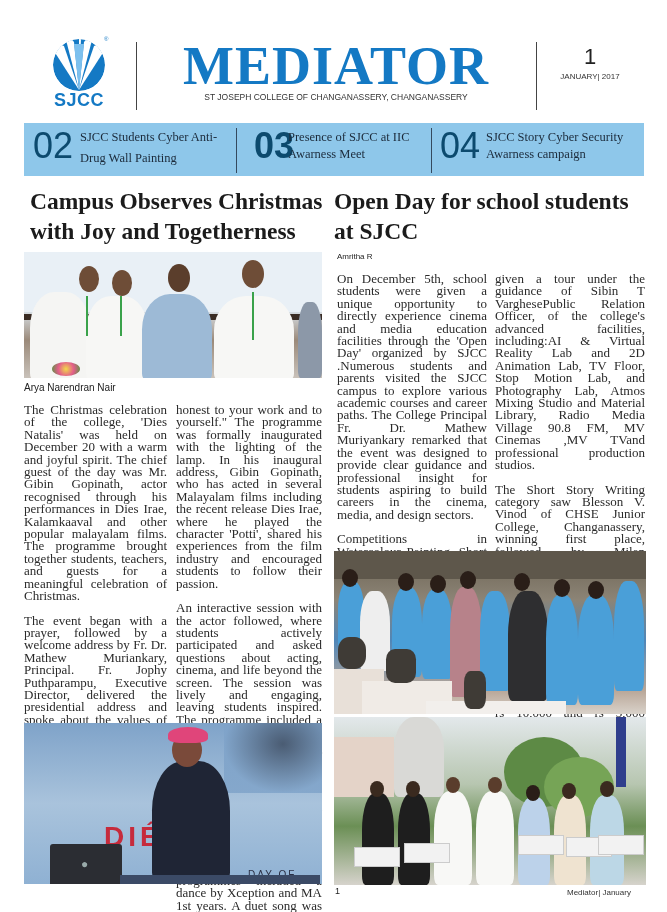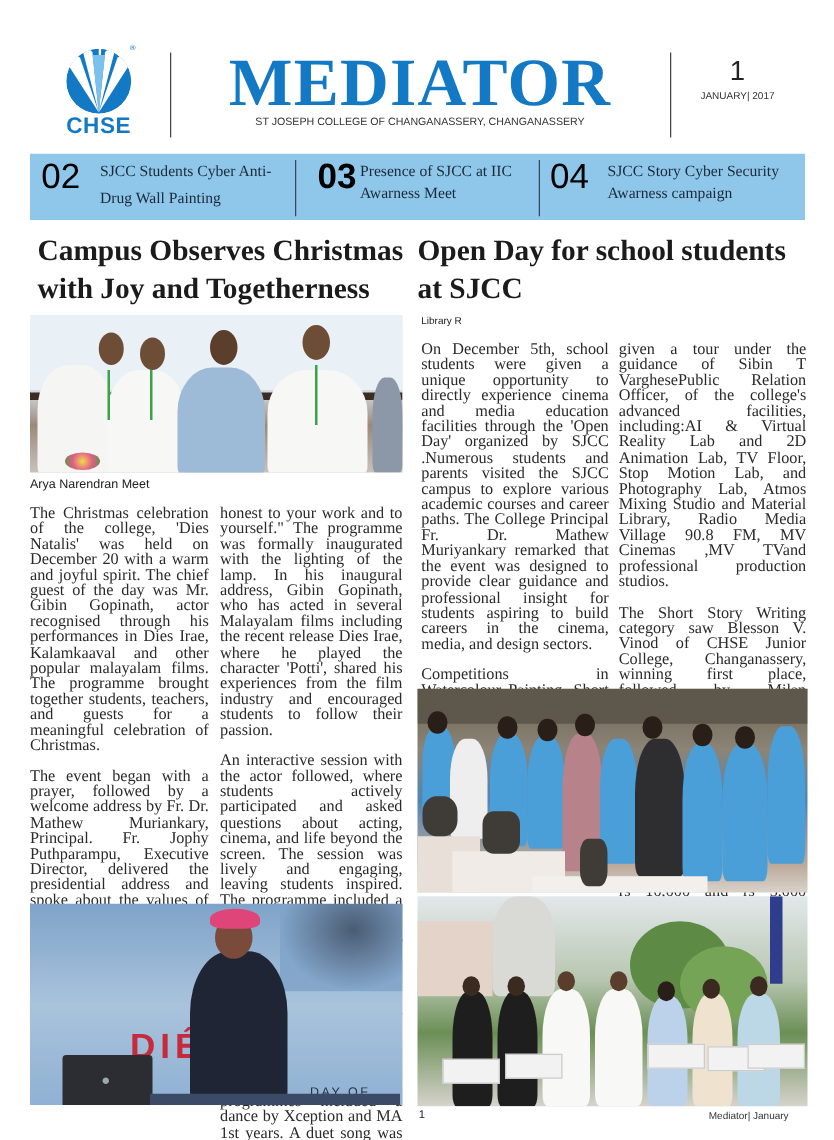--- a/index.html
+++ b/index.html
@@ -16,21 +16,21 @@
   .vline.l { left: 136px; top: 42px; height: 68px; }
   .vline.r { left: 536px; top: 42px; height: 68px; }
   .title { position: absolute; left: 140px; top: 38px; width: 392px; text-align: center; font-family: "Liberation Serif", serif; font-weight: bold; font-size: 54px; line-height: 56px; color: #1479c4; letter-spacing: 1px; }
   .subtitle { position: absolute; left: 140px; top: 92px; width: 392px; text-align: center; font-family: "Liberation Sans", sans-serif; font-size: 8.5px; color: #333; }
   .issue-num { position: absolute; left: 560px; top: 44px; width: 60px; text-align: center; font-family: "Liberation Sans", sans-serif; font-size: 22px; color: #222; }
   .issue-date { position: absolute; left: 548px; top: 72px; width: 84px; text-align: center; font-family: "Liberation Sans", sans-serif; font-size: 8px; color: #333; }
 
   
   .band { position: absolute; left: 24px; top: 123px; width: 620px; height: 53px; background: #8ec7ea; }
   .teaser { position: absolute; top: 0; height: 53px; }
-  .teaser .num { position: absolute; top: 2px; font-family: "Liberation Sans", sans-serif; font-size: 28px; color: #000000; font-weight: normal; }
+  .teaser .num { position: absolute; top: 2px; font-family: "Liberation Sans", sans-serif; font-size: 36px; color: #0c4a6e; font-weight: normal; }
   .teaser .txt { position: absolute; font-family: "Liberation Serif", serif; font-size: 12.5px; line-height: 21px; color: #1b2a3a; }
   .t1 { left: 0; width: 208px; }
   .t1 .num { left: 9px; }
   .t1 .txt { left: 56px; top: 4px; width: 150px; }
   .t2 { left: 212px; width: 196px; }
   .t2 .num { left: 18px; font-weight: bold; }
   .t2 .txt { left: 52px; top: 6px; width: 140px; line-height: 17px; }
   .t3 { left: 408px; width: 212px; }
   .t3 .num { left: 8px; }
   .t3 .txt { left: 54px; top: 6px; width: 156px; line-height: 17px; }
@@ -87,21 +87,21 @@
         <circle cx="31" cy="27" r="26" fill="#1479c4"></circle>
         <path d="M31 52 L4 10 Q10 4 16 8 Z" fill="#ffffff"></path>
         <path d="M31 52 L18 2 Q24 0 26 4 Z" fill="#ffffff"></path>
         <path d="M31 52 L31 0 L33 0 Z" fill="#ffffff"></path>
         <path d="M31 52 L44 2 Q38 0 36 4 Z" fill="#ffffff"></path>
         <path d="M31 52 L58 10 Q52 4 46 8 Z" fill="#ffffff"></path>
         <path d="M31 52 L26 6 L36 6 Z" fill="#7cc0ee"></path>
       </g>
     </svg>
     <span class="logo-reg">®</span>
-    <div class="logo-text">CHSE</div>
+    <div class="logo-text">SJCC</div>
   </div>
   <div class="vline l"></div>
   <div class="title">MEDIATOR</div>
   <div class="subtitle">ST JOSEPH COLLEGE OF CHANGANASSERY, CHANGANASSERY</div>
   <div class="vline r"></div>
   <div class="issue-num">1</div>
   <div class="issue-date">JANUARY| 2017</div>
 </header>
 
 <nav class="band">
@@ -116,40 +116,40 @@
   </div>
   <div class="band-div b"></div>
   <div class="teaser t3">
     <span class="num">04</span>
     <span class="txt">SJCC Story  Cyber Security Awarness campaign</span>
   </div>
 </nav>
 
 <h1 class="headline h-left">Campus Observes Christmas with Joy and Togetherness</h1>
 <h1 class="headline h-right">Open Day for school students at SJCC</h1>
-<div class="byline by-right">Library R</div>
+<div class="byline by-right">Amritha R</div>
 
 <div class="photo ph-guests">
   <div style="position:absolute;left:0;top:0;width:298px;height:60px;background:#e9f0f6;"></div>
   <div style="position:absolute;left:0;top:62px;width:298px;height:6px;background:#3a2c24;"></div>
   <div class="person" style="left:6px;top:40px;width:60px;height:90px;background:#f5f5f3;"></div>
   <div class="head" style="left:55px;top:14px;width:20px;height:26px;"></div>
   <div class="person" style="left:62px;top:44px;width:62px;height:86px;background:#f7f7f5;"></div>
   <div class="head" style="left:88px;top:18px;width:20px;height:26px;"></div>
   <div class="person" style="left:118px;top:42px;width:70px;height:88px;background:#9dbad6;"></div>
   <div class="head" style="left:144px;top:12px;width:22px;height:28px;background:#5b3e2c;"></div>
   <div class="person" style="left:190px;top:44px;width:80px;height:86px;background:#f7f7f5;"></div>
   <div class="head" style="left:218px;top:8px;width:22px;height:28px;"></div>
   <div style="position:absolute;left:62px;top:44px;width:2px;height:40px;background:#3aa24a;"></div>
   <div style="position:absolute;left:96px;top:44px;width:2px;height:40px;background:#3aa24a;"></div>
   <div style="position:absolute;left:228px;top:40px;width:2px;height:48px;background:#3aa24a;"></div>
   <div style="position:absolute;left:28px;top:110px;width:28px;height:14px;border-radius:50%;background:radial-gradient(circle,#f2d94a,#e35d8a,#4b9a3a);"></div>
   <div class="person" style="left:274px;top:50px;width:24px;height:76px;background:#8c98a8;"></div>
 </div>
-<div class="byline by-left">Arya Narendran Meet</div>
+<div class="byline by-left">Arya Narendran Nair</div>
 
 <div class="col col1">
   <p>The Christmas celebration of the college, 'Dies Natalis' was held on December 20 with a warm and joyful spirit. The chief guest of the day was Mr. Gibin Gopinath, actor recognised through his performances in Dies Irae, Kalamkaaval and other popular malayalam films. The programme brought together students, teachers, and guests for a meaningful celebration of Christmas.</p>
   <p>The event began with a prayer, followed by a welcome address by Fr. Dr. Mathew Muriankary, Principal. Fr. Jophy Puthparampu, Executive Director, delivered the presidential address and spoke about the values of love, unity, and kindness that Christmas stands for. Speaking at the function, chief guest Gibin Gopinath, film actor, said, "Cinema taught me patience and discipline, but more than that, it taught me to stay human. Whatever field you choose, stay</p>
 </div>
 
 <div class="col col2">
   <p>honest to your work and to yourself." The programme was formally inaugurated with the lighting of the lamp. In his inaugural address, Gibin Gopinath, who has acted in several Malayalam films including the recent release Dies Irae, where he played the character 'Potti', shared his experiences from the film industry and encouraged students to follow their passion.</p>
   <p>An interactive session with the actor followed, where students actively participated and asked questions about acting, cinema, and life beyond the screen. The session was lively and engaging, leaving students inspired. The programme included a felicitation by Thomas Joseph, Vice Principal, and concluded with a vote of thanks by Esther Elsa Kovoor, Chairperson. Card making competition was held for which the first prize was won by Anupama B S, 2nd year AGD. College fashion show team selection was held the same day. The cultural programmes included a dance by Xception and MA 1st years. A duet song was sung by MA 2nd years followed by a DJ party that added a lively and</p>
 </div>

